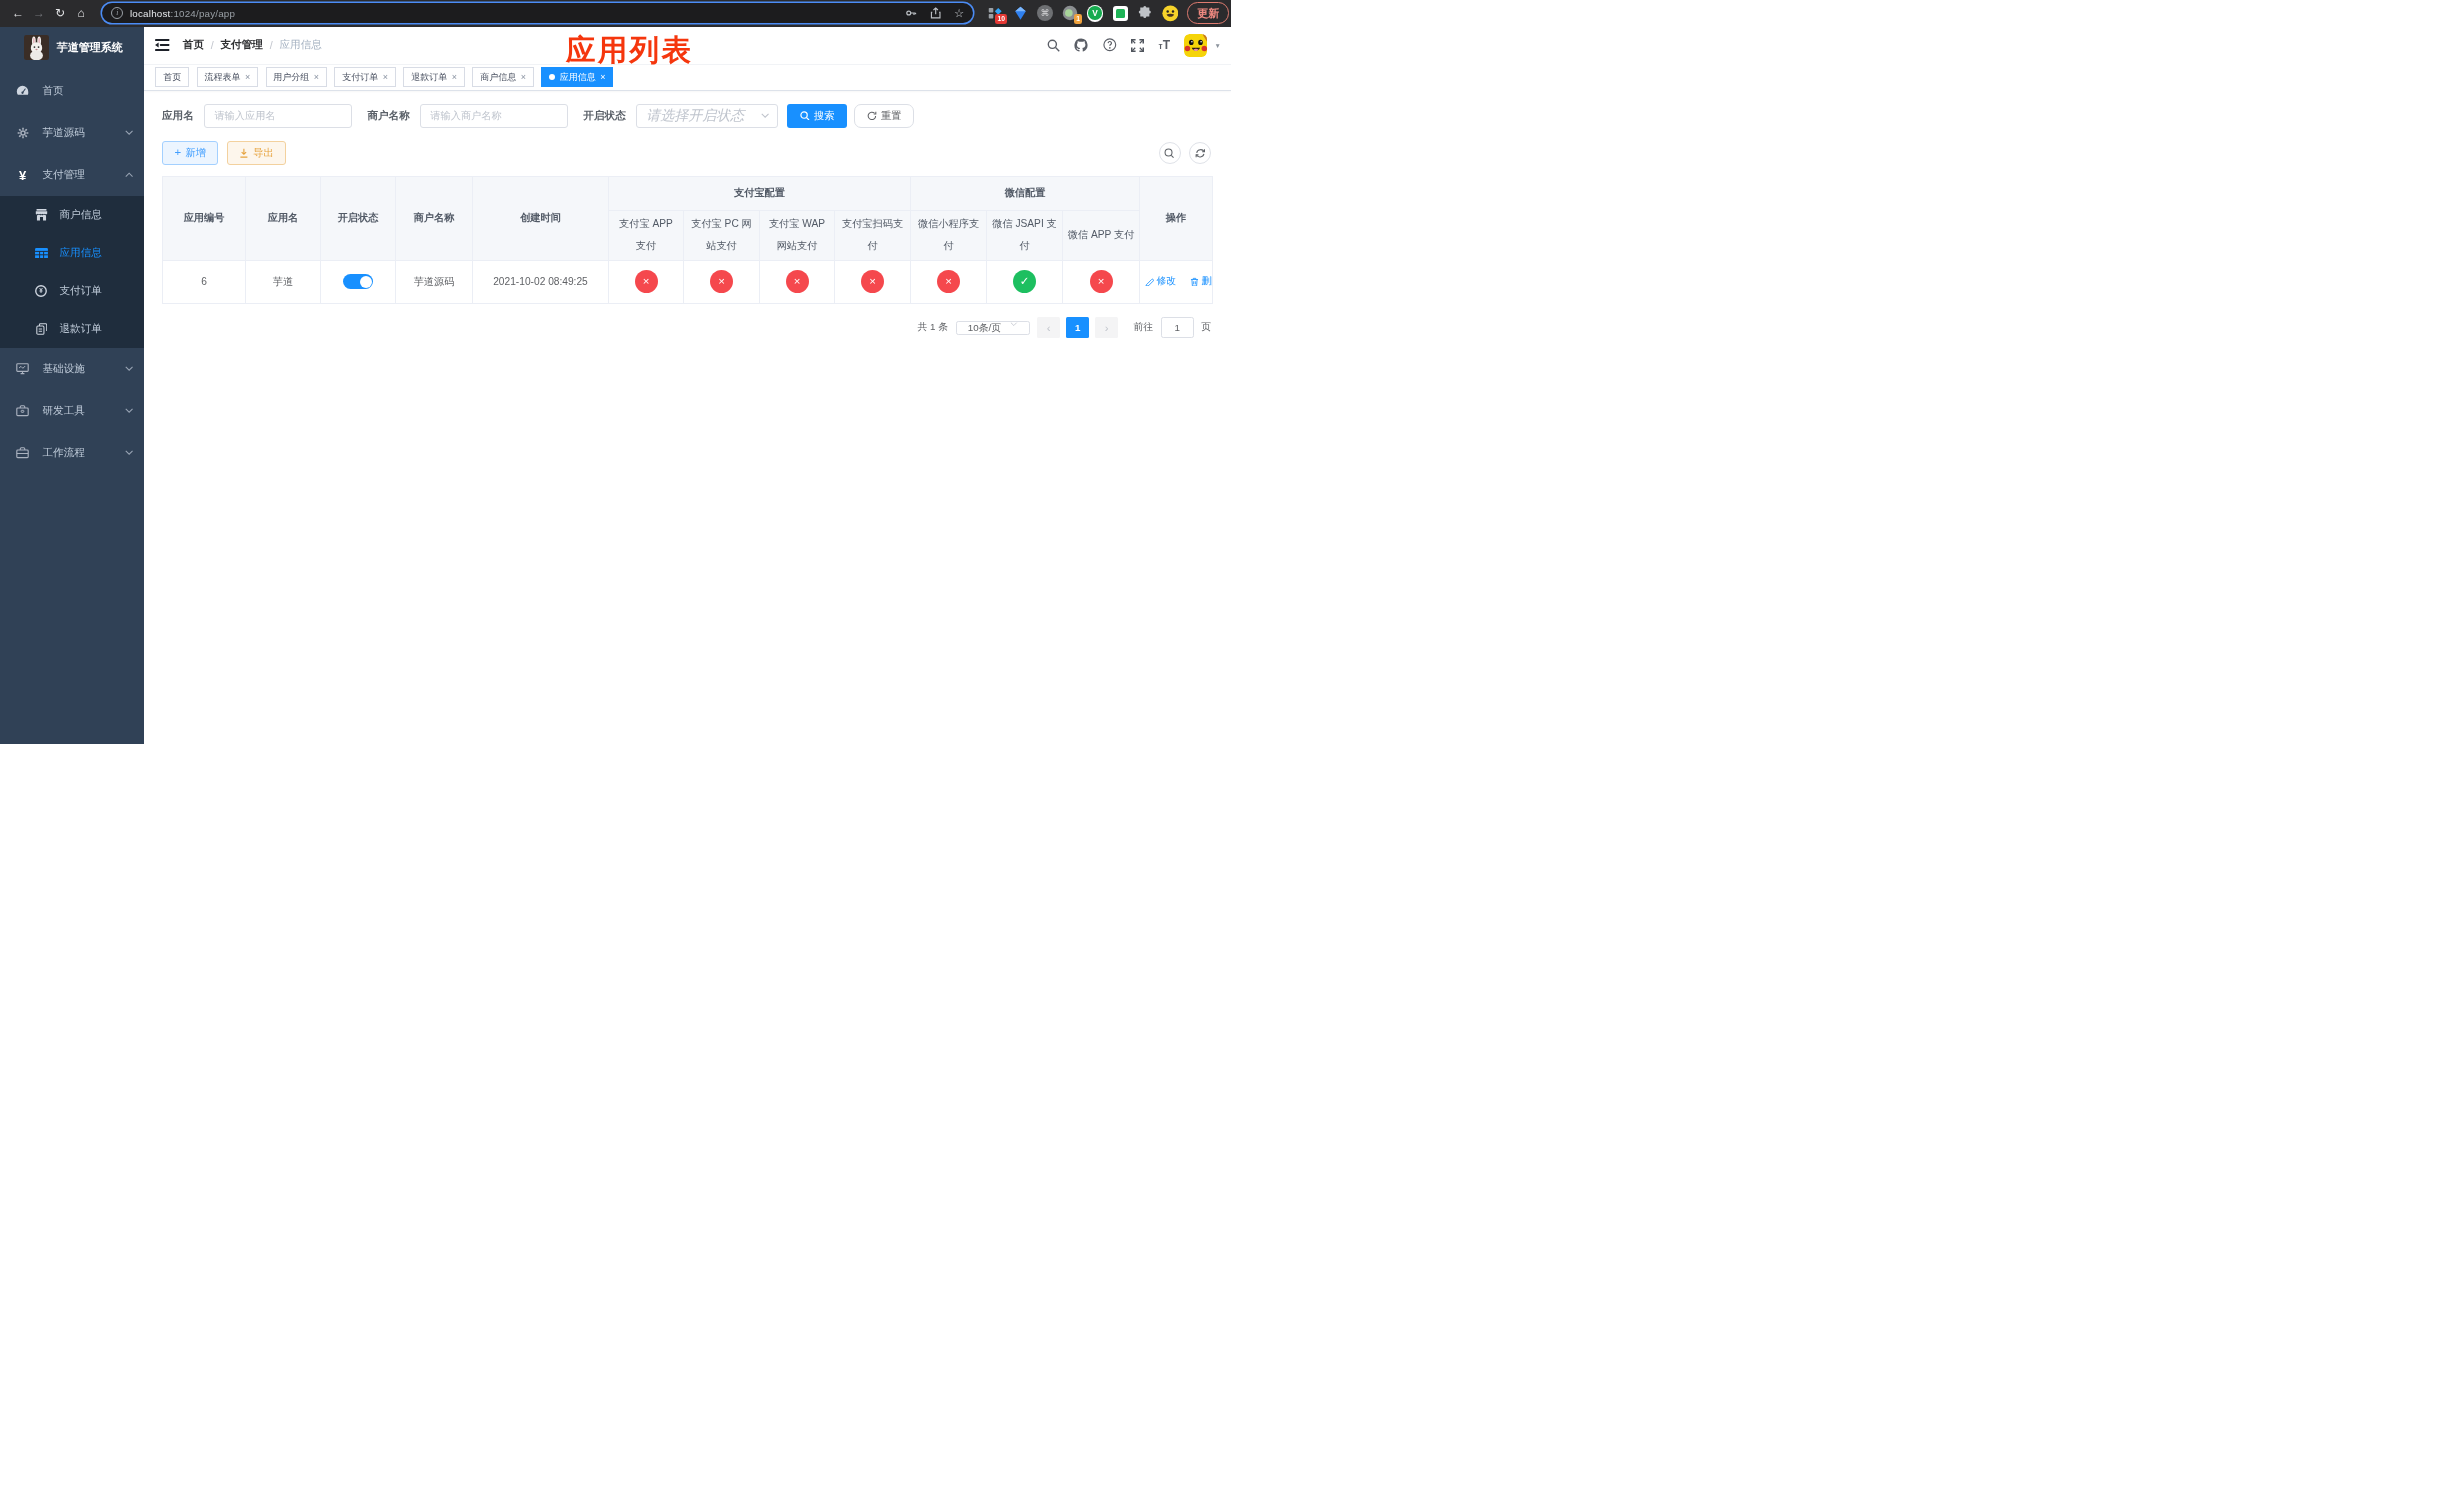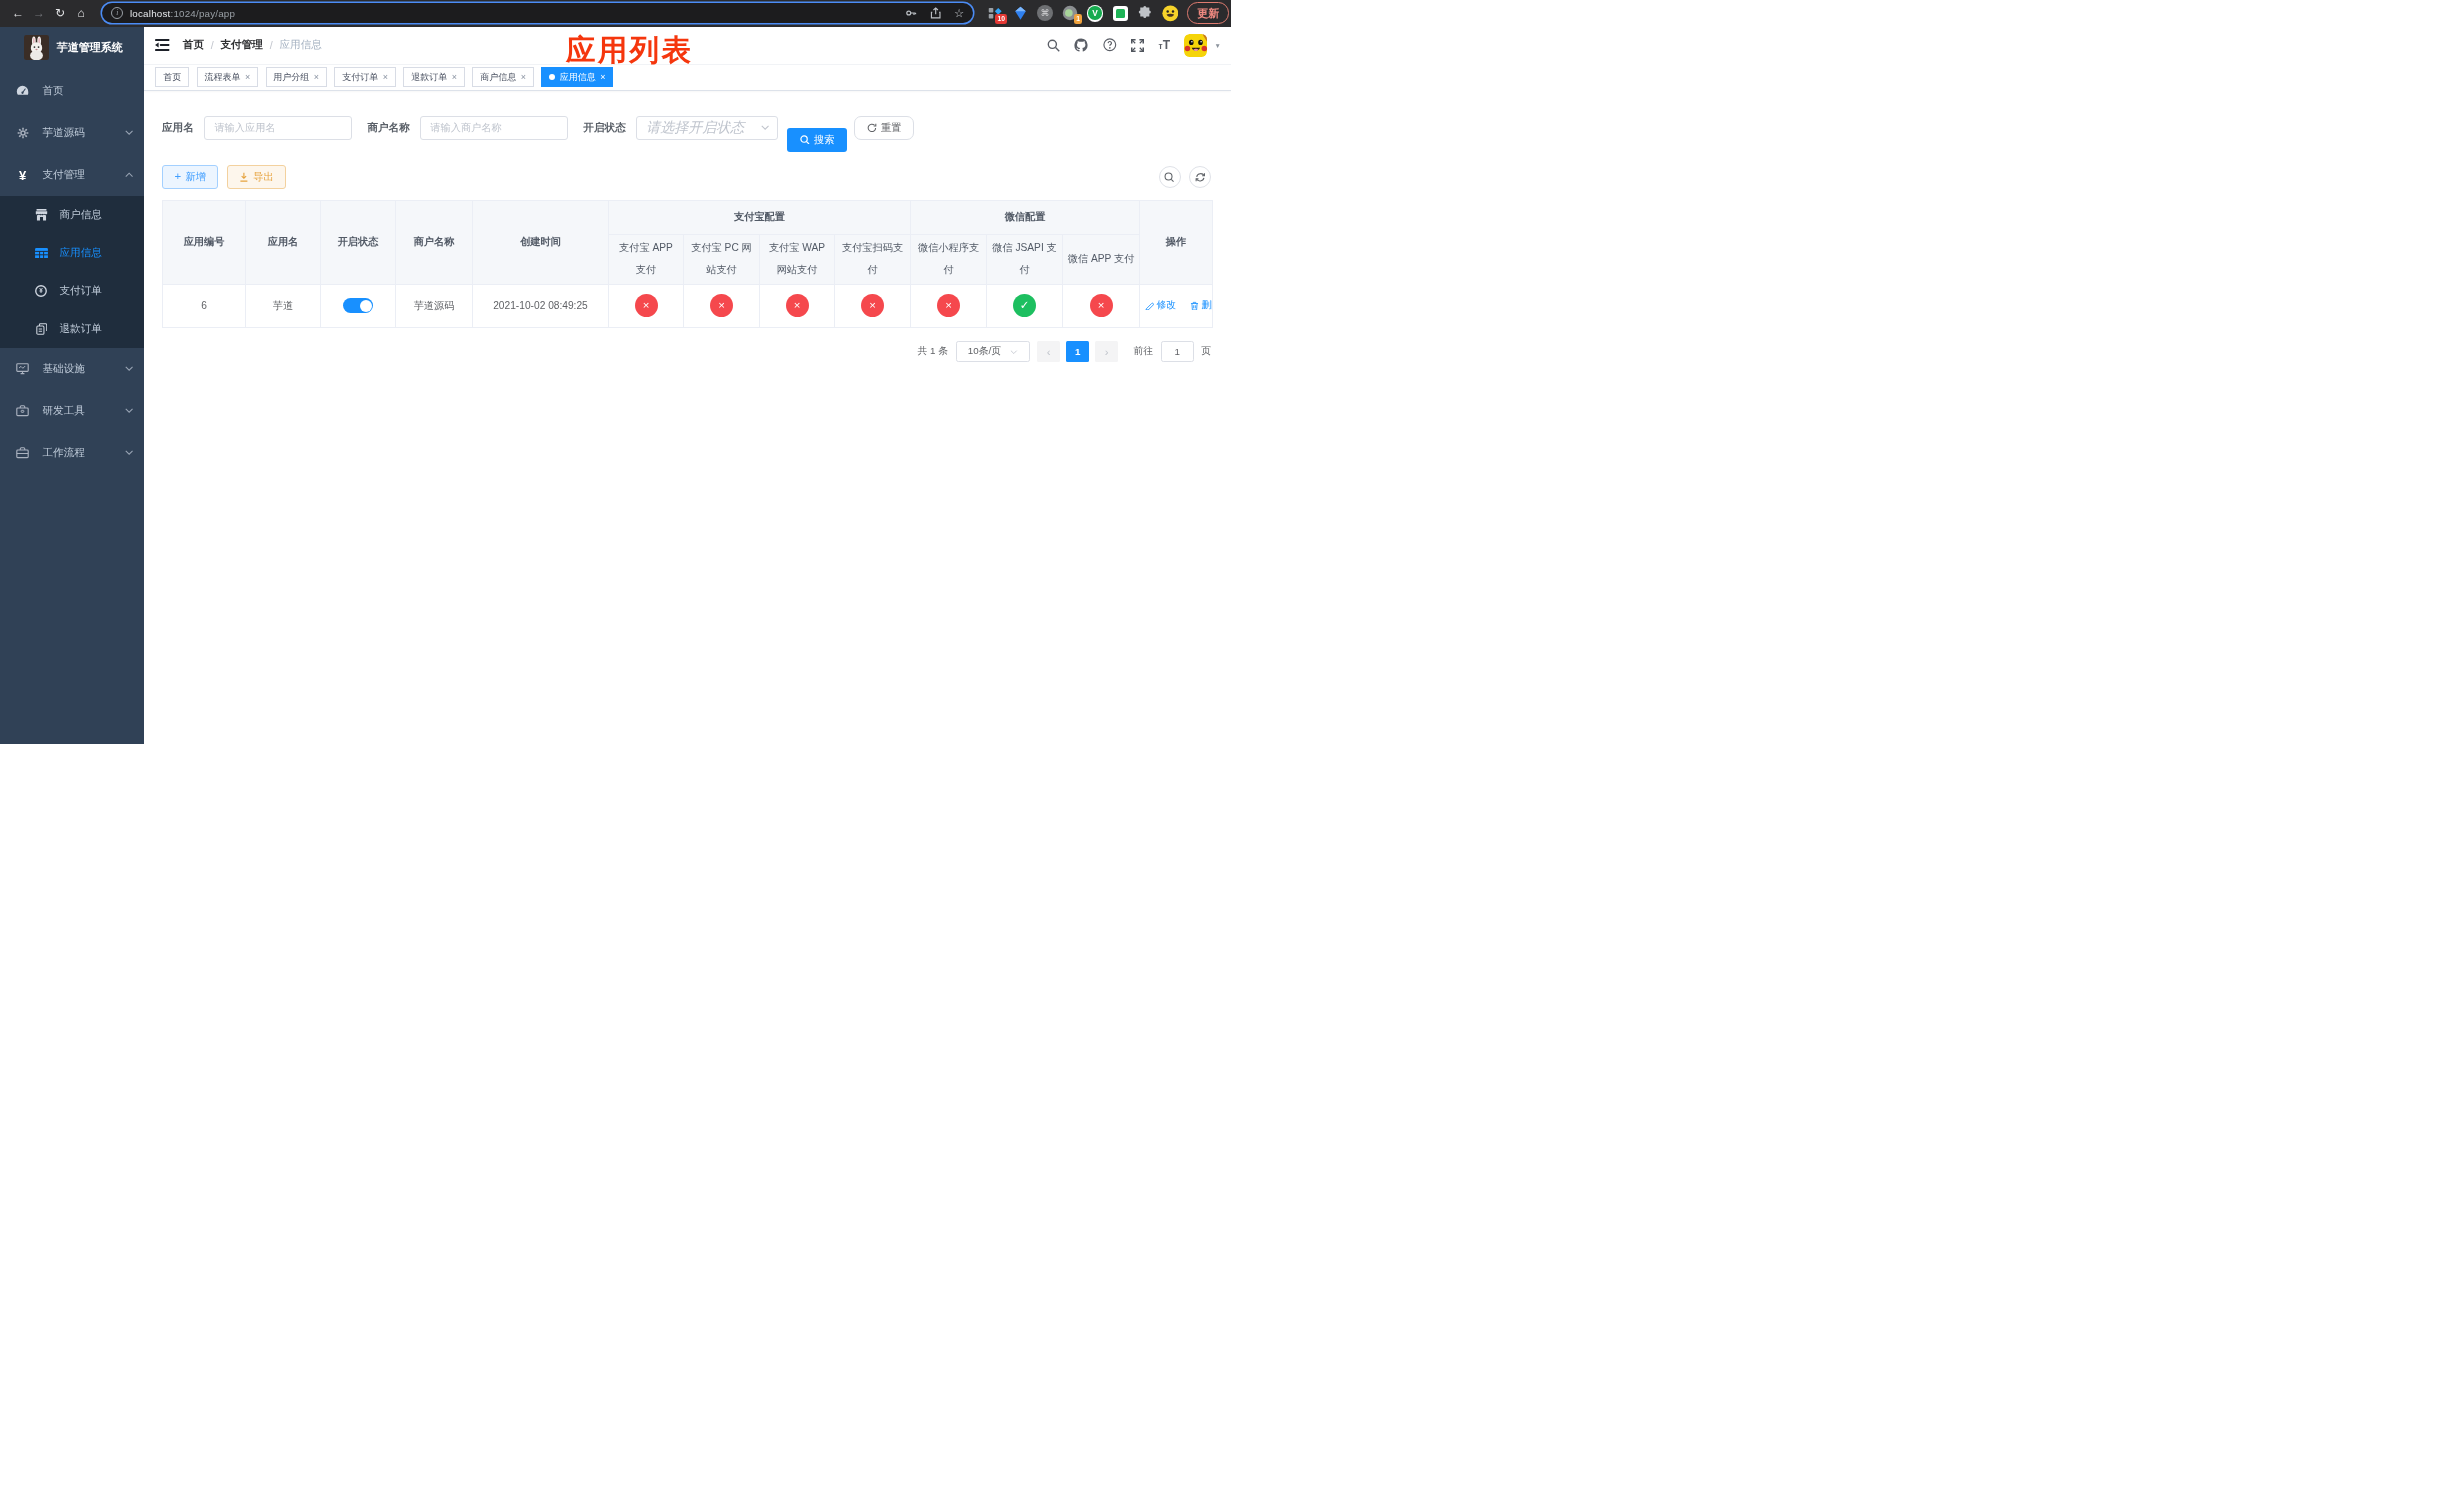--- a/index.html
+++ b/index.html
@@ -75,21 +75,21 @@
   
   .content{padding:13px 15px 0 18px;}
   .filter-row{display:flex; align-items:center; margin-bottom:13.6px;}
   .f-item{display:flex; align-items:center; margin-right:15px;}
   .f-label{font-weight:bold; color:#5a6068; margin-right:10.6px; font-size:10.6px; white-space:nowrap;}
   .f-input{width:148px; height:24px; border:0.8px solid #dcdfe6; border-radius:3px; padding:0 9px; font-size:10.2px; color:#606266; outline:none; font-family:inherit;}
   .f-input::placeholder{color:#bfc4cd;}
   .f-select{width:142px; height:24px; border:0.8px solid #dcdfe6; border-radius:3px; display:flex; align-items:center; padding:0 7.6px 0 9px; cursor:pointer;}
   .f-select .ph{color:#bfc4cd; font-size:14px; flex:1; white-space:nowrap; overflow:hidden;font-style:italic;}
   .btn{height:24px; display:inline-flex; align-items:center; gap:4.5px; padding:0 11.4px; border-radius:3px; border:0.8px solid transparent; font-size:10.2px; cursor:pointer; font-family:inherit; white-space:nowrap;}
-  .btn-primary{background:var(--accent); color:#fff;margin-top:24px;}
+  .btn-primary{background:var(--accent); color:#fff;}
   .btn-default{background:#fff; border-color:#dcdfe6; color:#606266;border-radius:7px;}
   .btn-plain-primary{background:#ecf5ff; border-color:#a3d0ff; color:#409eff;}
   .btn-plain-warning{background:#fdf6ec; border-color:#f3d19e; color:var(--warning);}
   .btn svg{display:block;}
   .toolbar-row{display:flex; align-items:center; margin-bottom:10.6px; width:1049px;}
   .toolbar-row .btn{margin-right:8.3px;}
   .circle-btn{width:22px; height:22px; border-radius:50%; border:0.8px solid #dfe2e8; background:#fff; display:flex; align-items:center; justify-content:center; color:#5f6368; cursor:pointer;}
   .circle-btn + .circle-btn{margin-left:8.3px;}
   .spacer{flex:1;}
 
@@ -105,21 +105,21 @@
   .status-circle{width:23px; height:23px; border-radius:50%; display:inline-flex; align-items:center; justify-content:center; color:#fff; font-size:11.4px; line-height:1;}
   .status-circle.fail{background:var(--danger);}
   .status-circle.success{background:var(--success);}
   .ops{white-space:nowrap;}
   .ops a{color:var(--accent); text-decoration:none; font-size:9.8px; display:inline-flex; align-items:center; gap:3px; cursor:pointer;}
   .ops a + a{margin-left:10.6px;}
   .ops svg{display:block;}
 
   
   .pagination{display:flex; align-items:center; justify-content:flex-end; width:1049px; margin-top:13.6px; font-size:9.8px; color:#606266; gap:7.6px;}
-  .pp-select{width:74px; height:21px; border:0.8px solid #dcdfe6; border-radius:2.3px; display:flex; align-items:center; justify-content:center; gap:9px; cursor:pointer; color:#606266;}
+  .pp-select{width:74px; height:14px; border:0.8px solid #dcdfe6; border-radius:2.3px; display:flex; align-items:flex-start; justify-content:center; gap:9px; cursor:pointer; color:#606266;}
   .pg-btn{min-width:23px; height:21px; background:#f4f4f5; color:#c0c4cc; border-radius:1.5px; display:flex; align-items:center; justify-content:center; font-size:11.4px; cursor:pointer;}
   .pg-btn.page-active{background:var(--accent); color:#fff; font-weight:bold; font-size:9.8px;}
   .pg-group{display:flex; gap:6px; align-items:center;}
   .goto-input{width:33px; height:21px; border:0.8px solid #dcdfe6; border-radius:2.3px; text-align:center; font-size:9.8px; color:#606266; outline:none; font-family:inherit;}
 
   
   .annotation{position:absolute; left:566px; top:31px; font-size:29.5px; font-weight:bold; color:#f5360d; letter-spacing:2.3px; z-index:60; white-space:nowrap;}
 </style>
 </head>
 <body>

